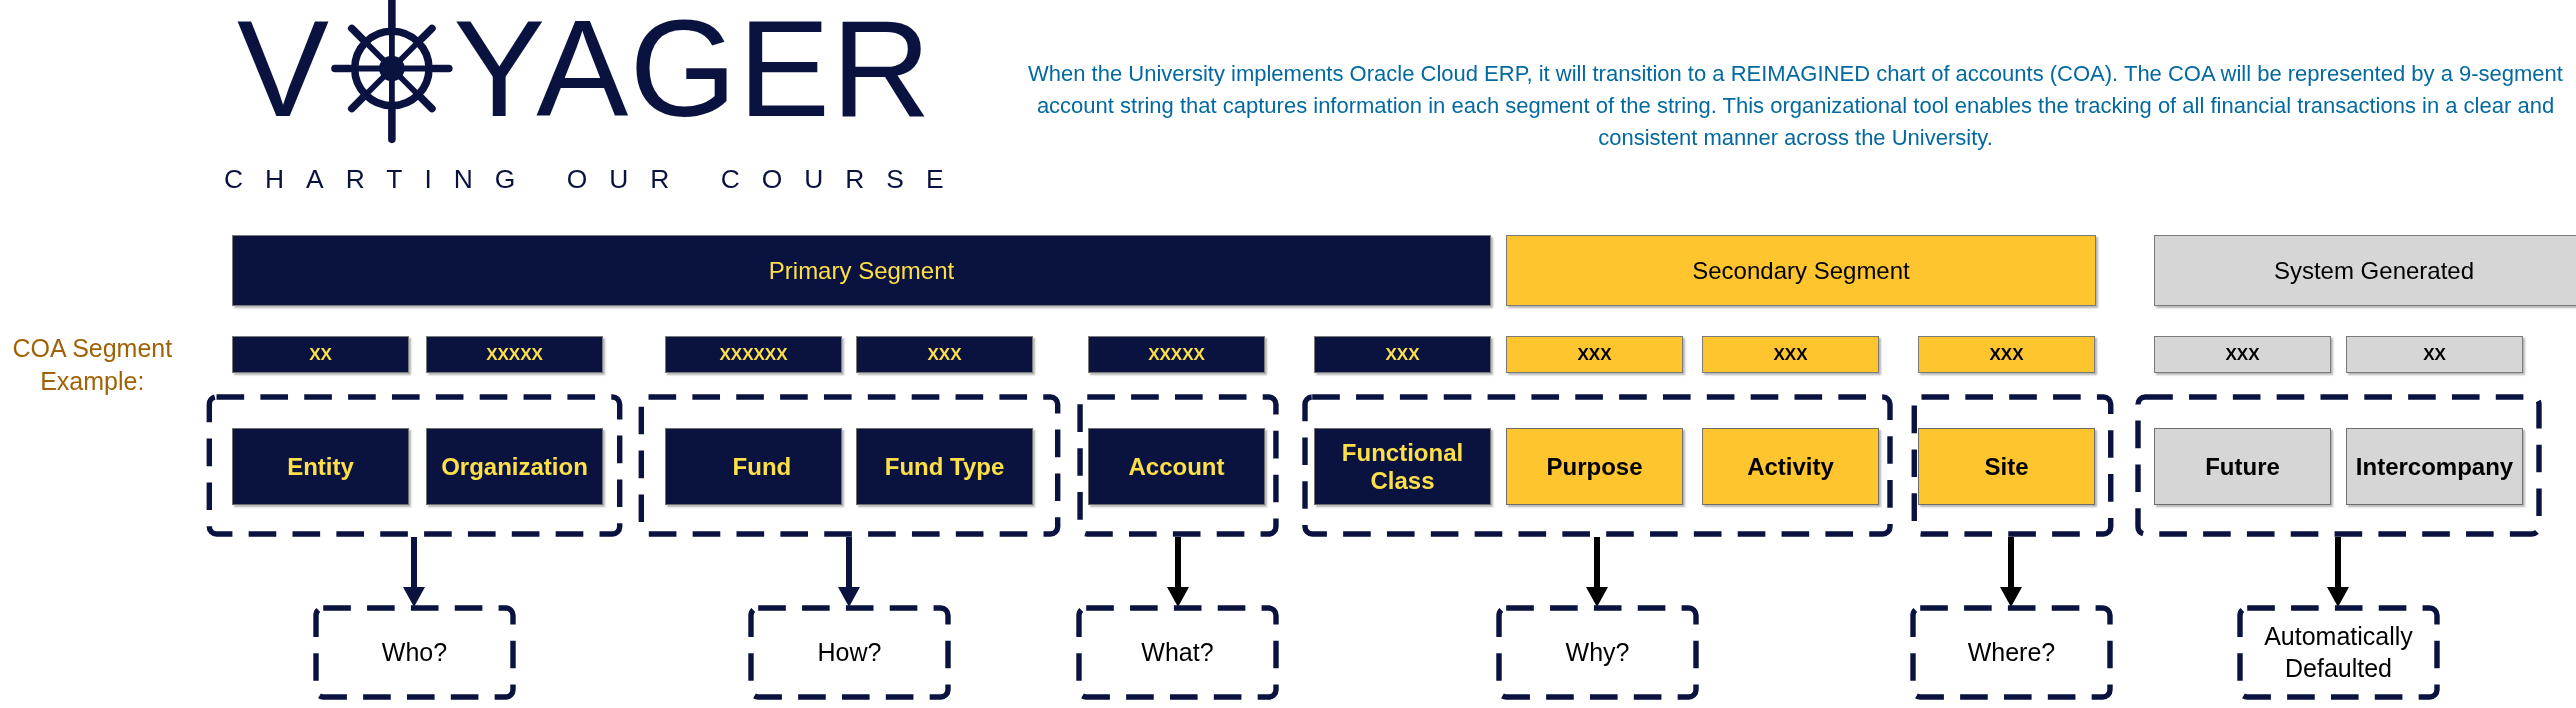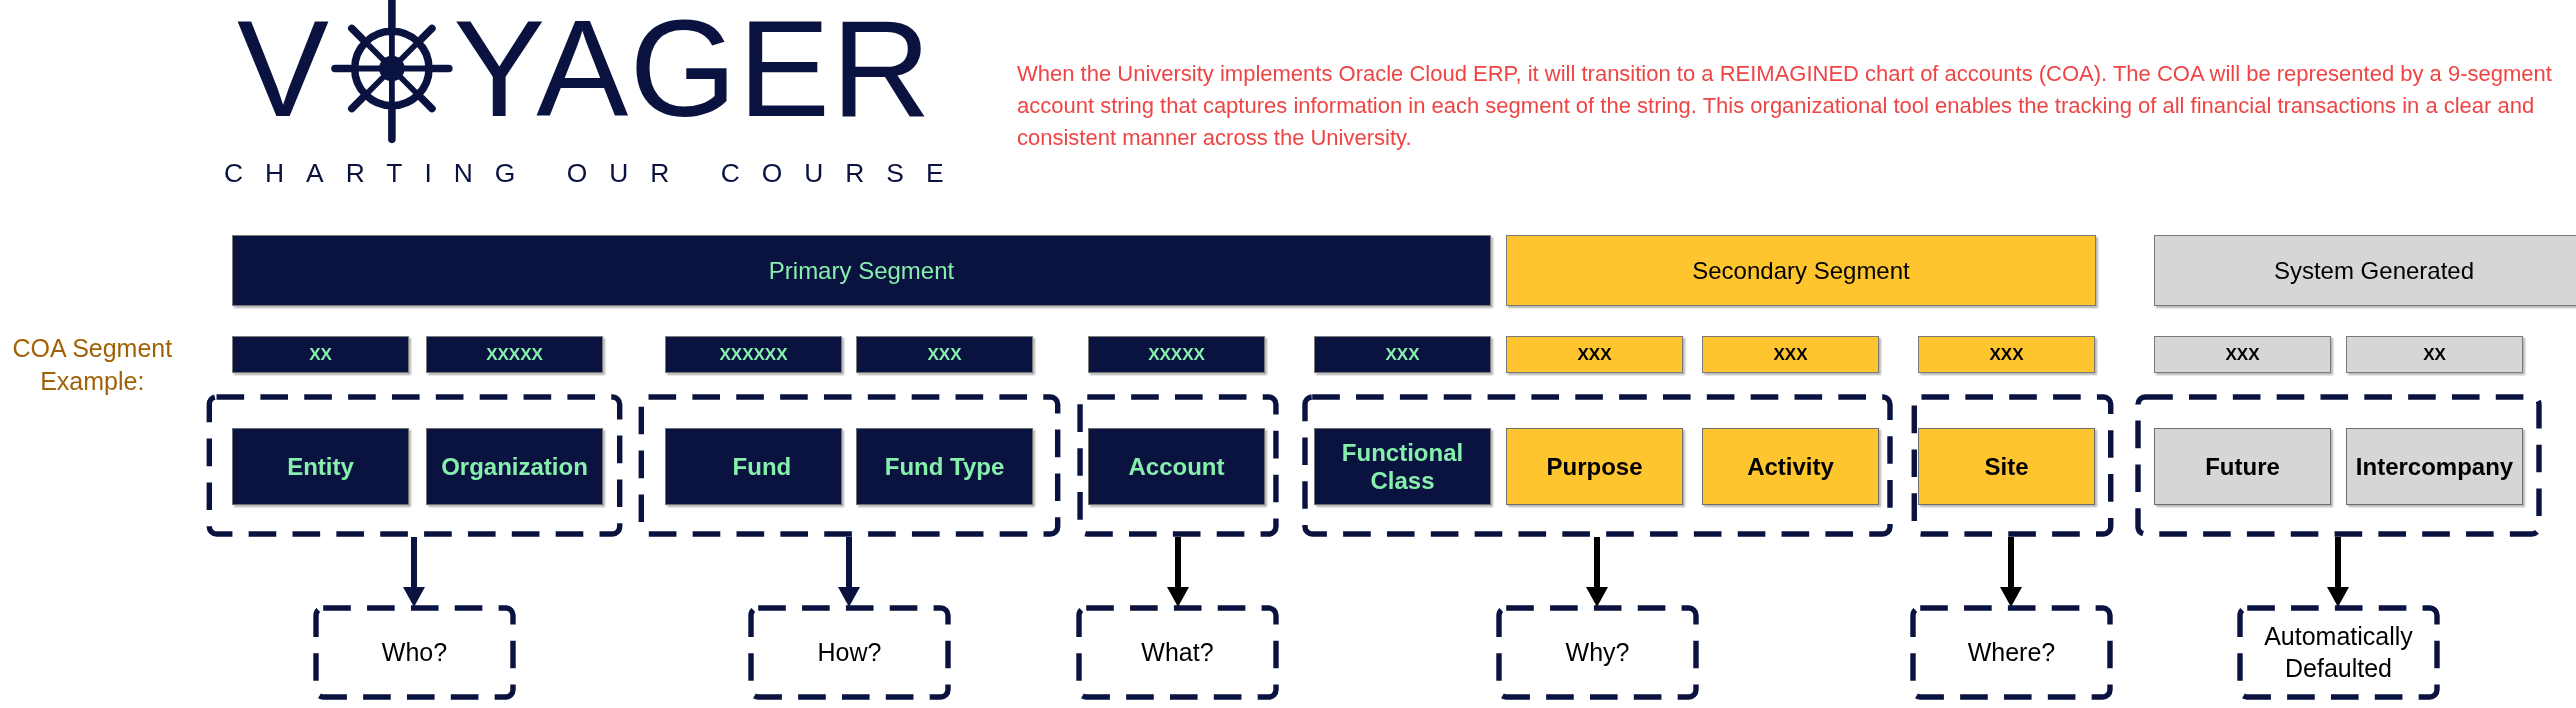--- a/index.html
+++ b/index.html
@@ -10,32 +10,32 @@
   html,body{ background:#ffffff; }
   body{ font-family:"Liberation Sans", sans-serif; }
   .canvas{ position:relative; width:2576px; height:708px; background:#fff; overflow:hidden; }
   .abs{ position:absolute; }
 
   
   .logo{ left:212px; top:-7.2px; width:745px; text-align:center; color:var(--navy); }
   .logo-word{ display:flex; align-items:center; justify-content:center; font-size:138px; line-height:1.1;
               letter-spacing:1.2px; font-weight:400; }
   .wheel{ height:151px; width:auto; margin:0 -2.4px; flex:0 0 auto; }
-  .tagline{ margin-top:13px; font-size:26.4px; letter-spacing:22px; text-indent:12px; white-space:nowrap; font-weight:400; }
-
-  
-  .intro{ left:1017px; top:58px; width:1557px; font-size:22px; line-height:1.45; text-align:left; color:#ef4444; }
+  .tagline{ margin-top:19px; font-size:26.4px; letter-spacing:22px; text-indent:12px; white-space:nowrap; font-weight:400; }
+
+  
+  .intro{ left:1017px; top:58px; width:1557px; font-size:22px; line-height:1.45; text-align:center; color:#0369a1; }
 
   
   .row-label{ left:4.8px; top:332px; width:175px; font-size:25px; line-height:1.3; text-align:center; color:#a16207; }
 
   
   .seg-header{ top:235px; height:71px; display:flex; align-items:center; justify-content:center;
                font-size:24px; box-shadow:1.8px 2.4px 1.8px rgba(90,90,90,.45); border:1.2px solid var(--edge); }
-  .th-navy{ background:var(--navy); color:#86efac; }
+  .th-navy{ background:var(--navy); color:#fde047; }
   .th-gold{ background:var(--gold); color:#000; }
   .th-gray{ background:var(--gray); color:#000; }
 
   
   .cell{ top:336px; width:177px; height:37px; display:flex; align-items:center; justify-content:center;
          font-size:17px; font-weight:bold; box-shadow:1.8px 2.4px 1.8px rgba(90,90,90,.45); border:1.2px solid var(--edge); }
 
   
   .dashed{ pointer-events:none; }
   .dashed svg{ position:absolute; left:0; top:0; }

